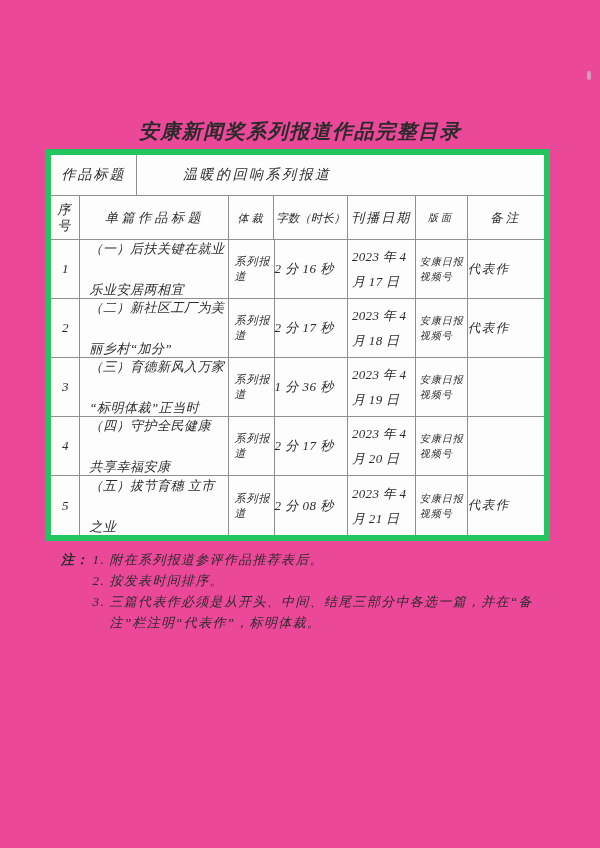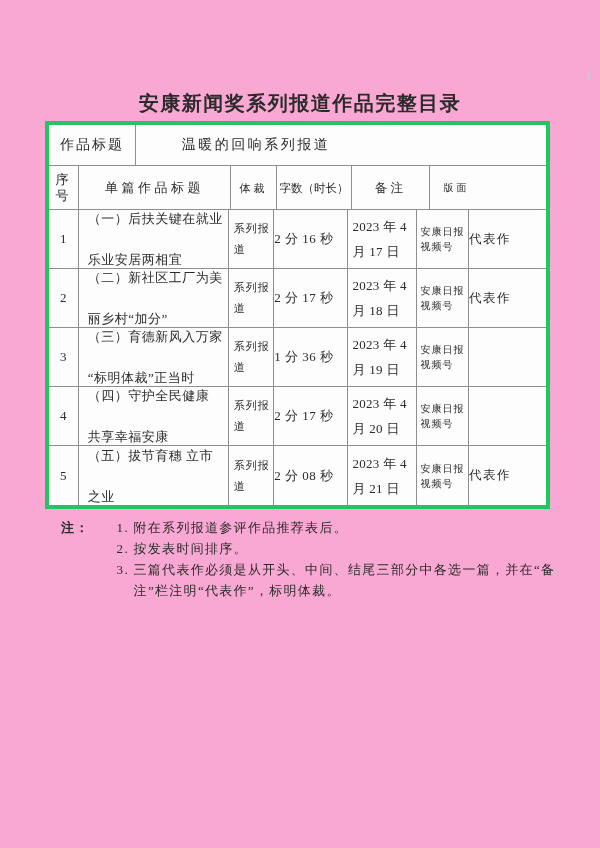--- a/index.html
+++ b/index.html
@@ -6,38 +6,39 @@
   body {
     width: 600px; height: 848px;
     background: #ffffff;
     font-family: "Liberation Serif", "DejaVu Serif", serif;
     color: #2b2b2b;
     position: relative;
     overflow: hidden;
   }
   .page {
     position: absolute; inset: 0;
-    background: #f9a8d4;
-    padding-top: 90px;
+    background: #ec4899;
+    padding-top: 118px;
     box-sizing: border-box;
+    font-style: italic;
   }
   .speck {
     position: absolute; left. 0; left: 587px; top: 71px;
     width: 4px; height: 9px;
     background: #c9c9c9; border-radius: 2px; opacity: .65;
   }
   .title {
     margin: 0; text-align: center;
     font-size: 20px; font-weight: bold;
     letter-spacing: 1.5px; line-height: 27px;
   }
   .doc-table {
     margin: 4px 0 0 45px;
     width: 505px;
-    border: 4px solid #22c55e;
+    border: 6px solid #22c55e;
     box-sizing: border-box;
     background: #fdfdfd;
   }
   .row { display: flex; border-bottom: 1px solid #8f8f8f; box-sizing: border-box; }
   .row:last-child { border-bottom: none; }
   .cell {
     box-sizing: border-box;
     border-right: 1px solid #8f8f8f;
     display: flex; align-items: center;
   }
@@ -53,35 +54,35 @@
   .row-h { height: 44px; font-size: 13px; }
   .row-h .cell { justify-content: center; text-align: center; letter-spacing: 3px; line-height: 16px; padding: 0; }
   .row-h .c-duration { font-size: 11.5px; letter-spacing: 0; }
   .row-h .c-date { letter-spacing: 2px; }
   .row-h .c-title { letter-spacing: 3.5px; }
 
   
   .body-row { height: 59px; font-size: 13px; }
   .c-no { width: 30px; justify-content: center; }
   .c-title { width: 152px; padding-left: 9px; letter-spacing: 0.5px; line-height: 41px; font-size: 13px; }
-  .c-genre { width: 46px; padding-left: 5px; font-size: 11px; line-height: 21px; letter-spacing: 1px; }
+  .c-genre { width: 46px; padding-left: 5px; font-size: 11px; line-height: 15px; letter-spacing: 1px; }
   .c-duration { width: 75px; letter-spacing: 0.5px; }
   .c-date { width: 69px; padding-left: 4px; line-height: 25px; letter-spacing: 0.3px; }
   .c-page { width: 53px; padding-left: 4px; font-size: 10px; line-height: 15px; letter-spacing: 1px; }
   .c-remark { width: 78px; font-size: 12.5px; letter-spacing: 1.5px; }
 
   
   .notes {
     display: flex;
     margin: 8px 0 0 61px;
     font-size: 13px; line-height: 21px; letter-spacing: 1.3px;
   }
   .notes-label { font-weight: bold; flex: 0 0 auto; }
   .notes-list { margin-left: 3px; width: 485px; }
-  .note { padding-left: 17px; text-indent: -17px; white-space: pre-line; margin-left: 24px; }
+  .note { padding-left: 17px; text-indent: -17px; white-space: pre-line; }
 </style>
 </head>
 <body>
 
 <div class="page">
   <div class="speck"></div>
 
   <h1 class="title">安康新闻奖系列报道作品完整目录</h1>
 
   <div class="doc-table">
@@ -102,25 +103,28 @@
         </div>
       <div class="cell c-title">
           <span>单篇作品标题</span>
         </div>
       <div class="cell c-genre">
           <span>体裁</span>
         </div>
       <div class="cell c-duration">
           <span>字数（时长）</span>
         </div>
+      <div class="cell c-date">
+          <span>刊播日期</span>
+        </div>
+      <div class="cell c-page">
+          <span>版面</span>
+        </div>
       <div class="cell c-remark">
           <span>备注</span>
-        </div>
-      <div class="cell c-page">
-          <span>版面</span>
         </div>
     </div>
 
     <div class="row body-row">
       <div class="cell c-no">
           <span>1</span>
         </div>
       <div class="cell c-title">
           <span>（一）后扶关键在就业
 乐业安居两相宜</span>

